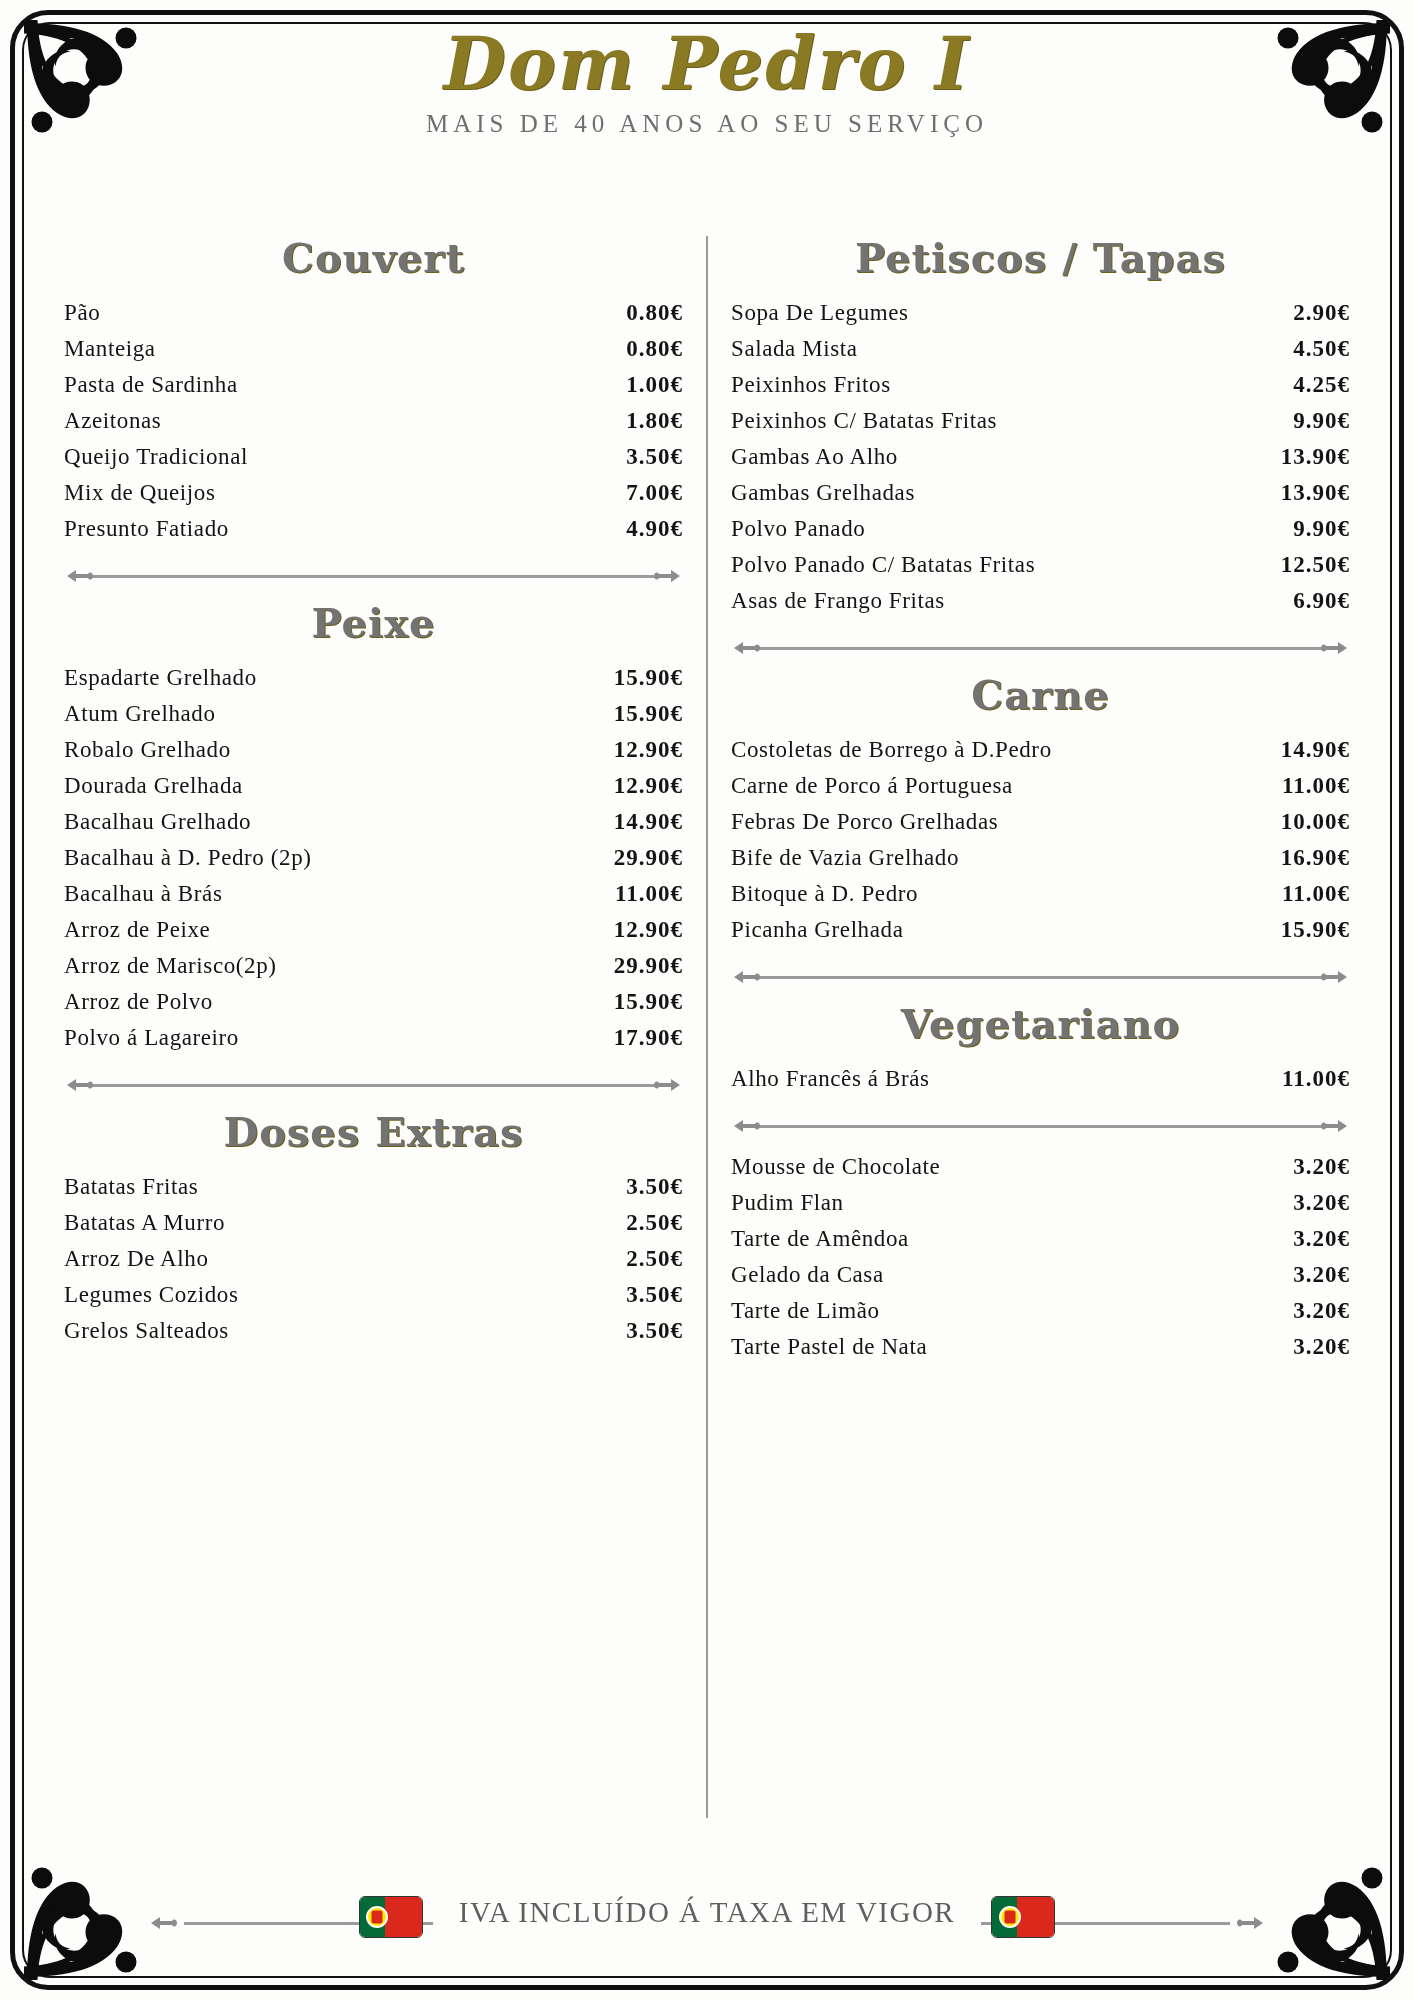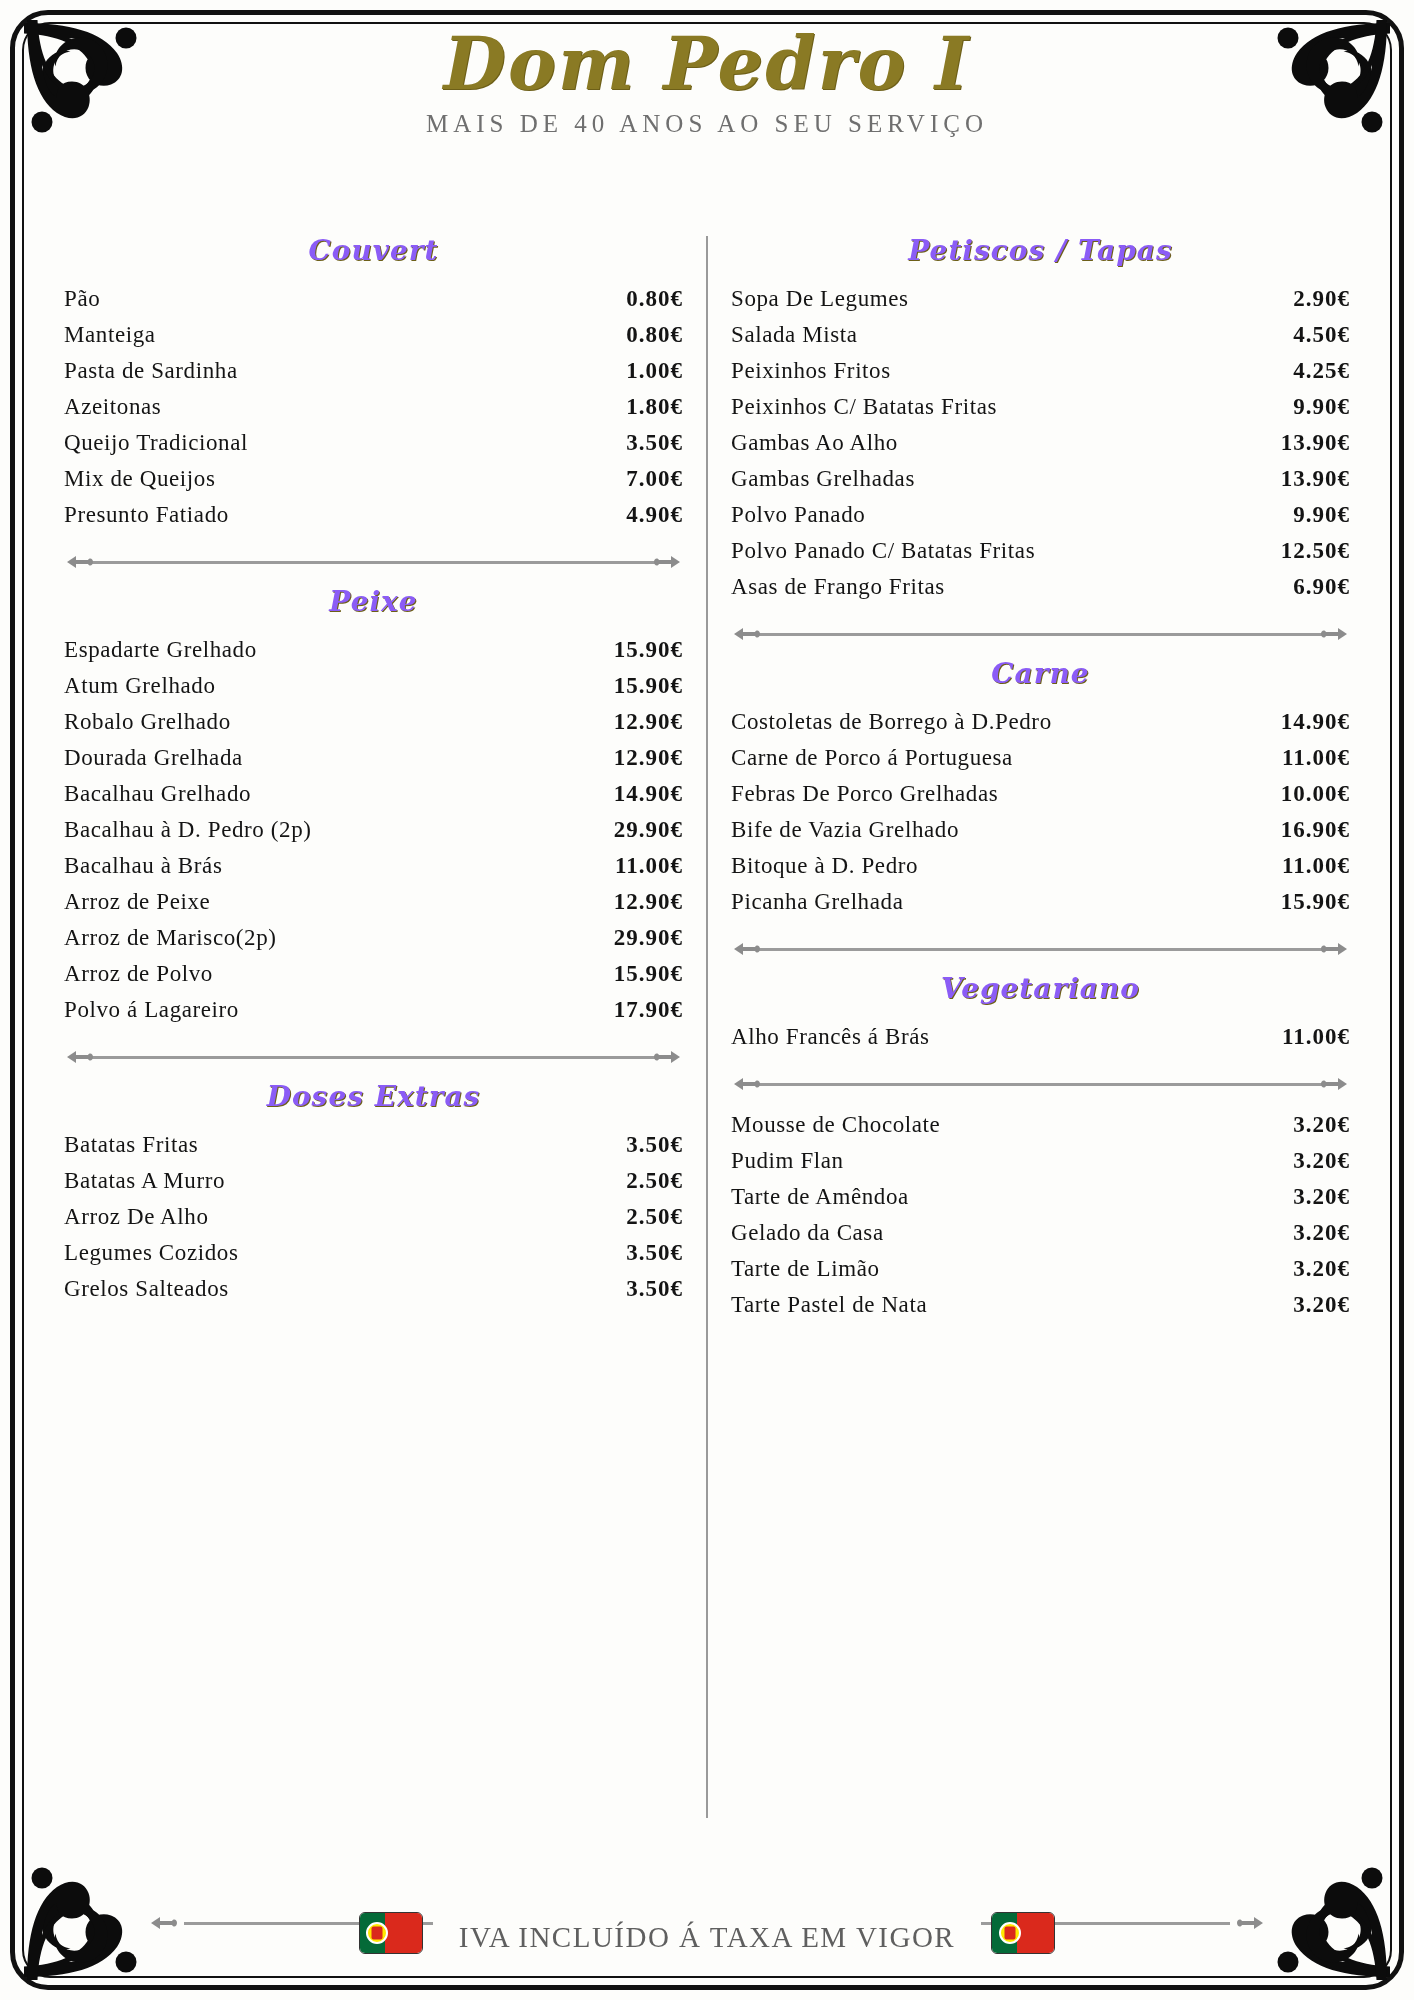--- a/index.html
+++ b/index.html
@@ -81,24 +81,23 @@
     left: 50%;
     top: 8px; bottom: 62px;
     width: 2px;
     background: #9a9a9a;
     transform: translateX(-1px);
   }
 
   .section-title {
     text-align: center;
     font-family: "DejaVu Serif", serif;
-    font-style: italic;
     font-weight: bold;
-    font-size: 28px;
-    color: #8b5cf6;
+    font-size: 40px;
+    color: #737373;
     text-shadow: 1px 1px 0 #6d5f18;
     margin: 6px 0 14px 0;
     letter-spacing: 1px;
   }
 
   ul.items { list-style: none; margin: 0; padding: 0; }
   ul.items li {
     display: flex;
     align-items: baseline;
     justify-content: space-between;
@@ -135,21 +134,21 @@
   }
   .orn .fleur.l { left: 0; }
   .orn .fleur.r { right: 0; transform: scaleX(-1); }
   .orn svg { width: 100%; height: 100%; display: block; }
 
   
   .footer {
     position: absolute;
     left: 150px; right: 150px; bottom: 46px;
     height: 58px;
-    display: flex; align-items: flex-end; justify-content: center;
+    display: flex; align-items: flex-start; justify-content: center;
   }
   .footer .bar {
     position: absolute; left: 34px; right: 34px; top: 26px;
     height: 3px; background: #9b9b9b;
   }
   .footer .fleur {
     position: absolute; top: 14px; width: 30px; height: 26px; color: #8c8c8c;
   }
   .footer .fleur.l { left: 0; }
   .footer .fleur.r { right: 0; transform: scaleX(-1); }

